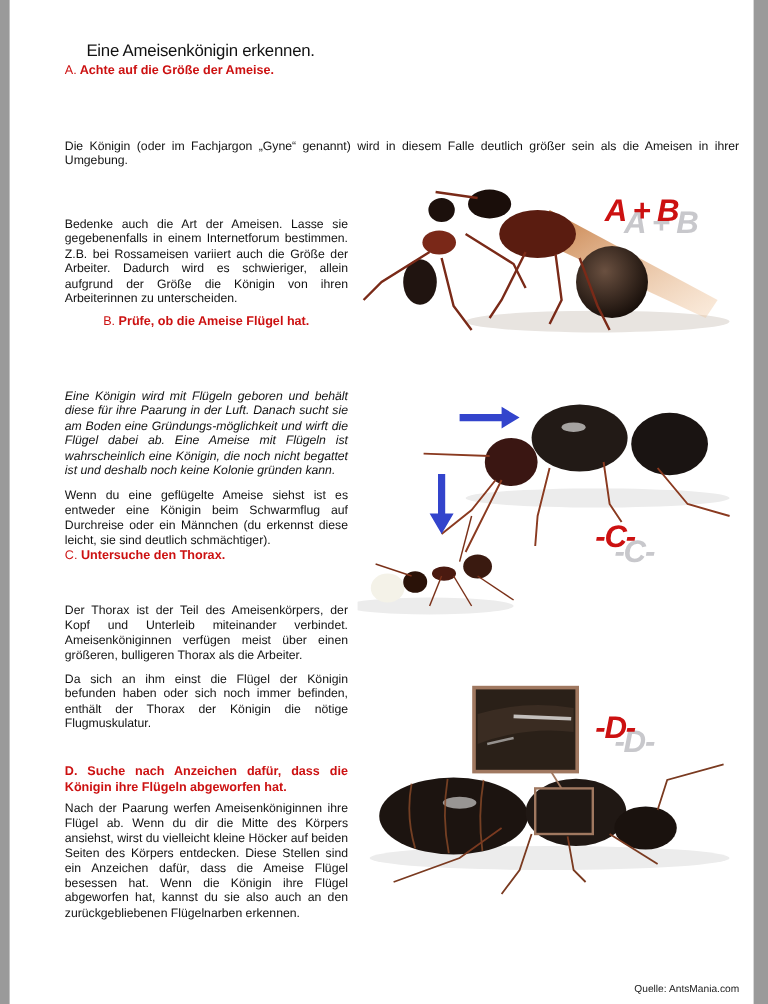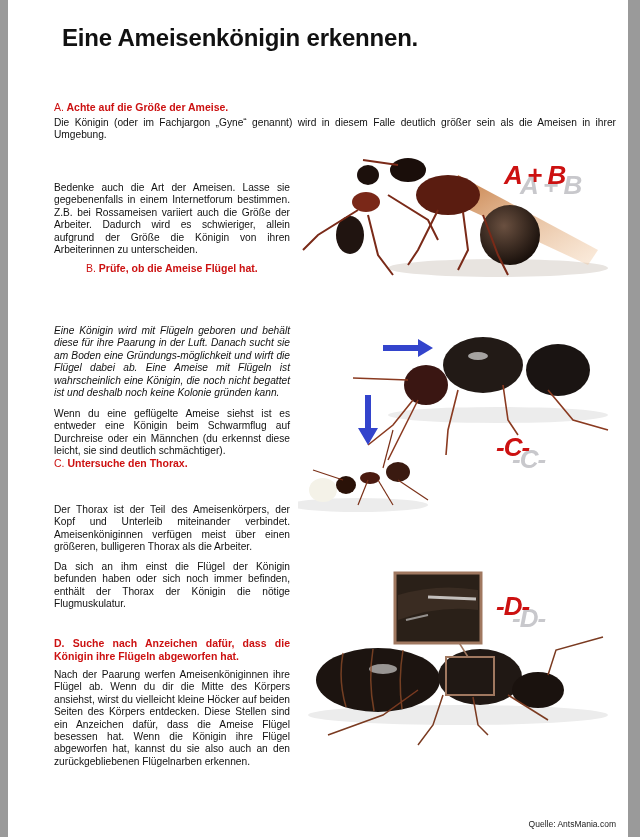--- a/index.html
+++ b/index.html
@@ -8,22 +8,22 @@
       background: #9a9a9a;
       font-family: "Liberation Sans", sans-serif;
       position: relative;
     }
     .page {
       position: absolute; left: 8px; top: 0; width: 620px; height: 837px;
       background: #ffffff;
     }
     .page-title {
       position: absolute; left: 46px; top: 16px;
-      font-size: 24px; font-weight: bold; color: #111;
-      margin: 8px; letter-spacing: -0.2px;
+      font-size: 14px; font-weight: normal; color: #111;
+      margin: 18px; letter-spacing: -0.2px;
     }
     .heading {
       position: absolute; color: #cc1111; font-size: 10.5px; font-weight: bold;
       margin: 0; line-height: 13px;
     }
     .heading .letter { font-weight: normal; }
     .para {
       position: absolute; color: #111; font-size: 10.2px; line-height: 12.4px;
       margin: 0; text-align: justify;
     }
@@ -42,21 +42,21 @@
       position: absolute; right: 12px; bottom: 8px; font-size: 8.5px; color: #222; margin-left: 40px;
     }
   </style>
 </head>
 <body>
 
 <div class="page">
 
   <h1 class="page-title">Eine Ameisenkönigin erkennen.</h1>
 
-  <p class="heading" style="left:46px; top:53px;margin-top:48px;">
+  <p class="heading" style="left:46px; top:53px;">
     <span class="letter">A.</span>
     <span>Achte auf die Größe der Ameise.</span>
   </p>
   <p class="para full" style="top:117px; width:562px;">Die Königin (oder im Fachjargon „Gyne“ genannt) wird in diesem Falle deutlich größer sein als die Ameisen in ihrer Umgebung.</p>
   <p class="para col" style="top:150px;">Bedenke auch die Art der Ameisen. Lasse sie gegebenenfalls in einem Internetforum bestimmen. Z.B. bei Rossameisen variiert auch die Größe der Arbeiter. Dadurch wird es schwieriger, allein aufgrund der Größe die Königin von ihren Arbeiterinnen zu unterscheiden.</p>
 
   <div class="pic" style="left:290px; top:140px; width:320px; height:140px;">
     <svg width="320" height="140" viewBox="0 0 320 140">
       <defs>
         <radialGradient id="gAbd" cx="40%" cy="35%" r="70%">

